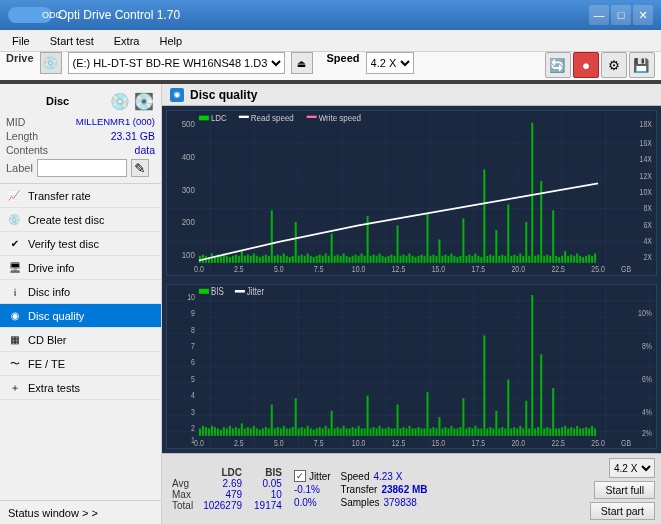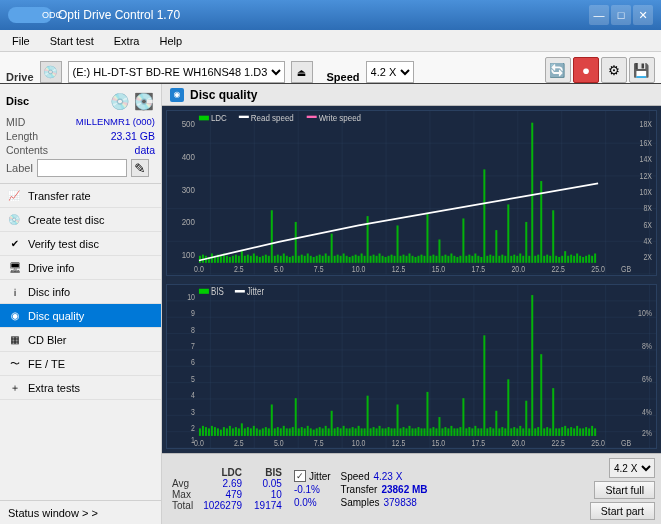--- a/index.html
+++ b/index.html
@@ -10,39 +10,39 @@
     .title-bar-left { display: flex; align-items: center; gap: 6px; }
     .title-bar-icon { width: 16px; height: 16px; background: #5ba3e8; border-radius: 8px; display: flex; align-items: center; justify-content: center; font-size: 9px; color: white; padding-left: 44px; }
     .title-bar-controls { display: flex; gap: 2px; }
     .title-btn { width: 20px; height: 20px; background: rgba(255,255,255,0.2); border: none; color: white; cursor: pointer; font-size: 11px; display: flex; align-items: center; justify-content: center; border-radius: 2px; }
 
     
     .menu-bar { background: #f0f0f0; height: 22px; display: flex; align-items: center; padding: 0 4px; border-bottom: 1px solid #d0d0d0; gap: 4px; }
     .menu-item { padding: 2px 8px; cursor: pointer; font-size: 11px; border-radius: 2px; }
 
     
-    .drive-bar { background: #f8f8f8; height: 32px; display: flex; align-items: flex-end; padding: 0 6px; border-bottom: 1px solid #404040; gap: 6px; }
+    .drive-bar { background: #f8f8f8; height: 32px; display: flex; align-items: flex-start; padding: 0 6px; border-bottom: 4px solid #404040; gap: 6px; }
     .drive-label { font-weight: bold; font-size: 11px; color: #333; }
     .drive-select { height: 22px; font-size: 11px; border: 1px solid #aaa; background: white; min-width: 200px; }
     .drive-btn { height: 22px; width: 22px; background: #e8e8e8; border: 1px solid #aaa; cursor: pointer; display: flex; align-items: center; justify-content: center; font-size: 10px; }
     .speed-label { font-weight: bold; font-size: 11px; margin-left: 8px; }
     .speed-select { height: 22px; font-size: 11px; border: 1px solid #aaa; background: white; }
     .toolbar-icons { display: flex; gap: 2px; margin-left: auto; }
     .toolbar-icon-btn { width: 26px; height: 26px; background: #e8e8e8; border: 1px solid #aaa; cursor: pointer; display: flex; align-items: center; justify-content: center; border-radius: 2px; }
 
     
     .main { display: flex; height: calc(524px - 30px - 22px - 32px); }
 
     
     .sidebar { width: 162px; background: #f0f0f0; border-right: 1px solid #d0d0d0; display: flex; flex-direction: column; }
 
     
     .disc-info-panel { border-bottom: 1px solid #d0d0d0; padding: 6px; }
     .disc-header { display: flex; align-items: center; justify-content: space-between; margin-bottom: 4px; }
-    .disc-title { font-weight: bold; font-size: 11px; }
+    .disc-title { font-weight: bold; font-size: 11px; margin-left: 40px; }
     .disc-row { display: flex; justify-content: space-between; margin-bottom: 2px; font-size: 10.5px; }
     .disc-key { color: #555; }
     .disc-val { color: #0000cc; font-weight: normal; }
     .label-row { display: flex; align-items: center; gap: 4px; margin-top: 3px; }
     .label-input { width: 90px; height: 18px; border: 1px solid #aaa; font-size: 10px; padding: 1px 3px; }
     .label-btn { width: 18px; height: 18px; background: #e8e8e8; border: 1px solid #aaa; cursor: pointer; display: flex; align-items: center; justify-content: center; }
 
     
     .nav-item { height: 24px; display: flex; align-items: center; padding: 0 8px; cursor: pointer; font-size: 11px; gap: 6px; border-bottom: 1px solid #e0e0e0; }
     .nav-item.active { background: #0078d7; color: white; }

